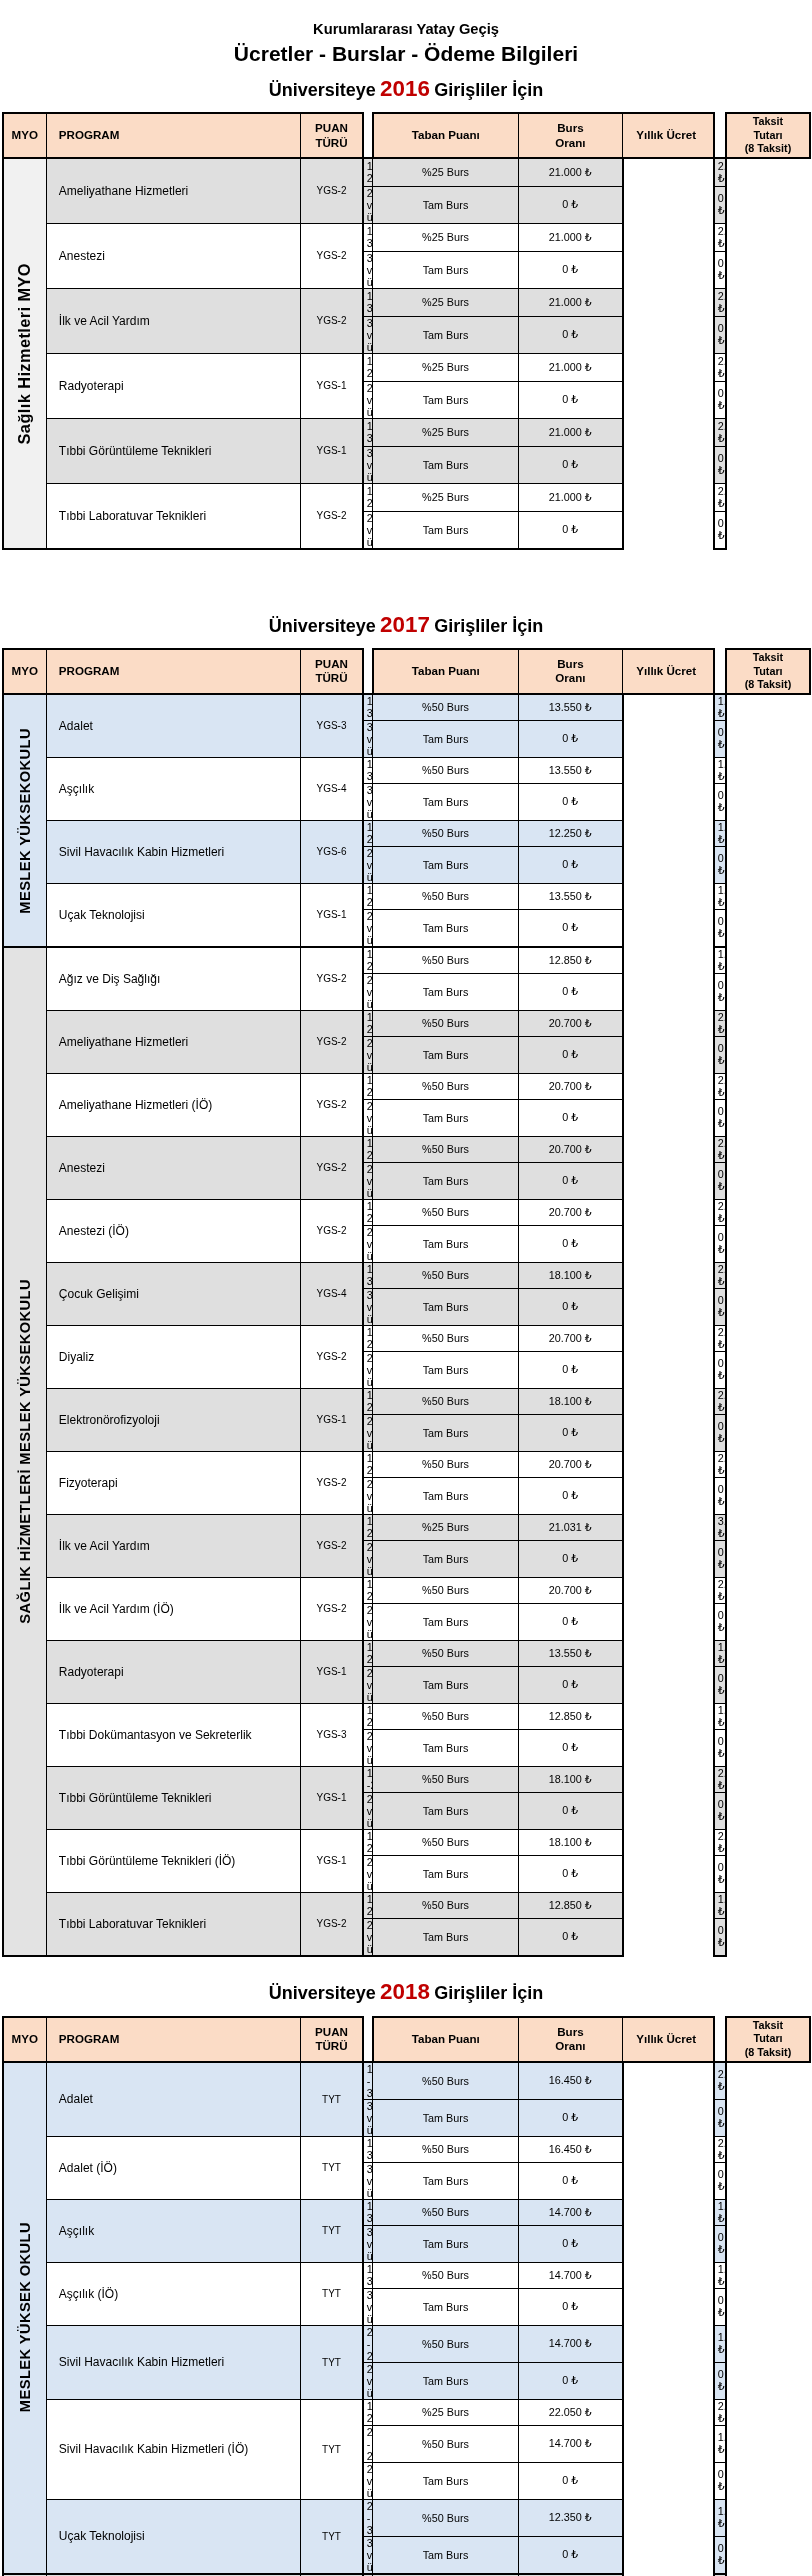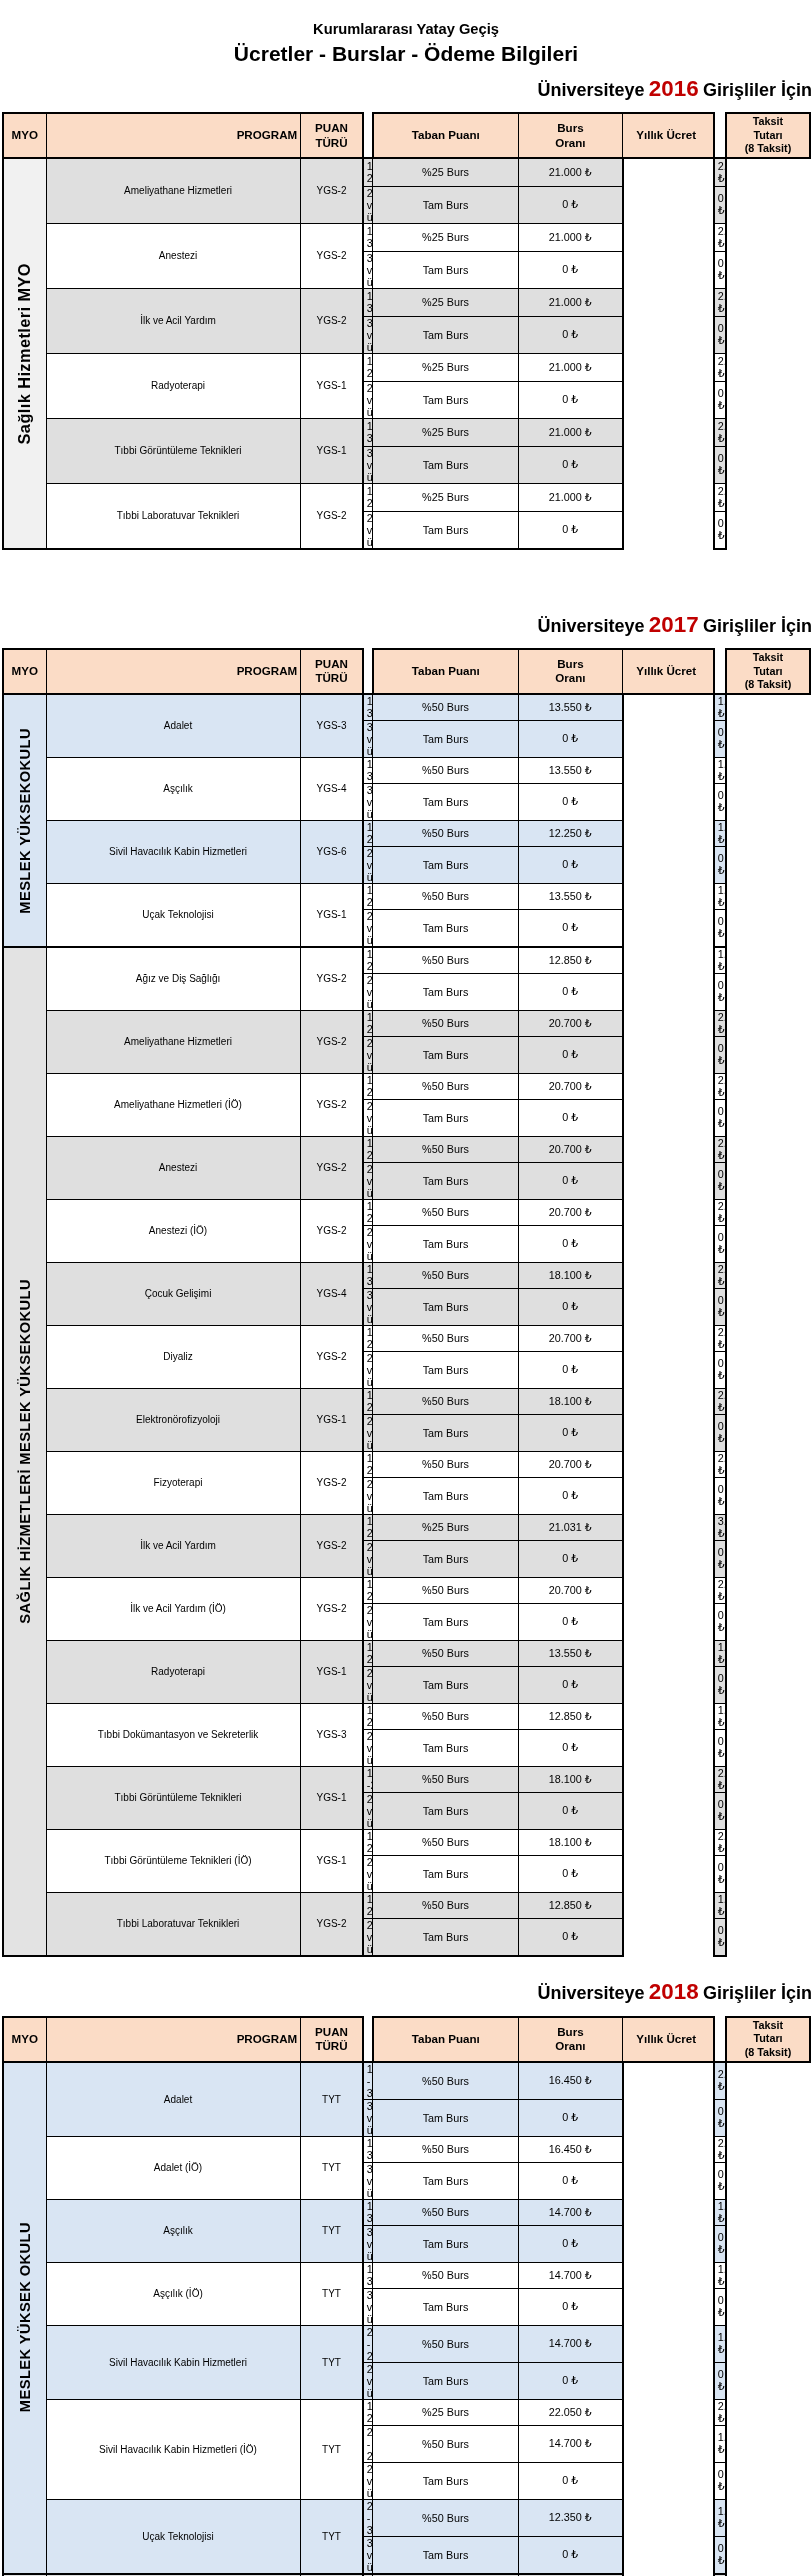--- a/index.html
+++ b/index.html
@@ -1,38 +1,38 @@
 <!DOCTYPE html>
 <html style="font-size:14px"><head>
 <meta charset="utf-8">
 <style>
   html,body{margin:0;padding:0;background:#fff;color:#000;
     font-family:"Liberation Sans","DejaVu Sans",sans-serif;}
   .page{width:812px;margin:0 auto;background:#fff;}
   header{text-align:center;padding-top:20px;}
   .t1{font-size:14.7px;font-weight:bold;line-height:1.35;}
   .t2{font-size:21px;font-weight:bold;line-height:1.3;}
-  .sec-title{font-size:18px;font-weight:bold;text-align:right;margin:8.6px 0 10.3px 0;}
+  .sec-title{font-size:18px;font-weight:bold;text-align:center;margin:8.6px 0 10.3px 0;}
   .sec-title .year{color:#C00000;font-size:22.4px;margin:0 4.3px;}
   section.s2017 .sec-title{margin-top:62px;}
   section.s2018 .sec-title{margin-top:22.4px;}
   table{border-collapse:collapse;table-layout:fixed;width:809px;margin:0 1.7px;}
   thead tr{height:45px;}
   .s2016 tbody tr{height:28px;}
   .s2017 tbody tr{height:20px;}
   .s2018 tbody tr{height:21px;}
   td,th{padding:0 2.6px;vertical-align:middle;text-align:center;font-size:10.8px;
     overflow:hidden;}
   th.hcell{background:#FBDCC6;border:0.9px solid #000;font-weight:bold;
     font-size:11.6px;white-space:pre-line;line-height:1.25;}
   th.h-taksit{font-size:10.8px;}
-  th.h-program{text-align:right;padding-left:12px;}
+  th.h-program{text-align:left;padding-left:12px;}
   th.h-yillik{text-align:right;padding-right:17px;}
   td.cell{border:0.9px solid #000;}
-  td.prog{text-align:center;padding-left:12px;font-size:10px;}
+  td.prog{text-align:left;padding-left:12px;font-size:12px;}
   td.puan{font-size:10px;}
   .bl{border-left:2.6px solid #000 !important;}
   .br{border-right:2.6px solid #000 !important;}
   .tt{border-top:2.6px solid #000 !important;}
   .bb{border-bottom:2.6px solid #000 !important;}
   .p-top{border-top:2.2px solid #000;}
   .gap{border:none;background:#fff;}
   tr.row-gray  td.cell{background:#DFDFDF;}
   tr.row-blue  td.cell{background:#D9E5F3;}
   tr.row-white td.cell{background:#FFFFFF;}

